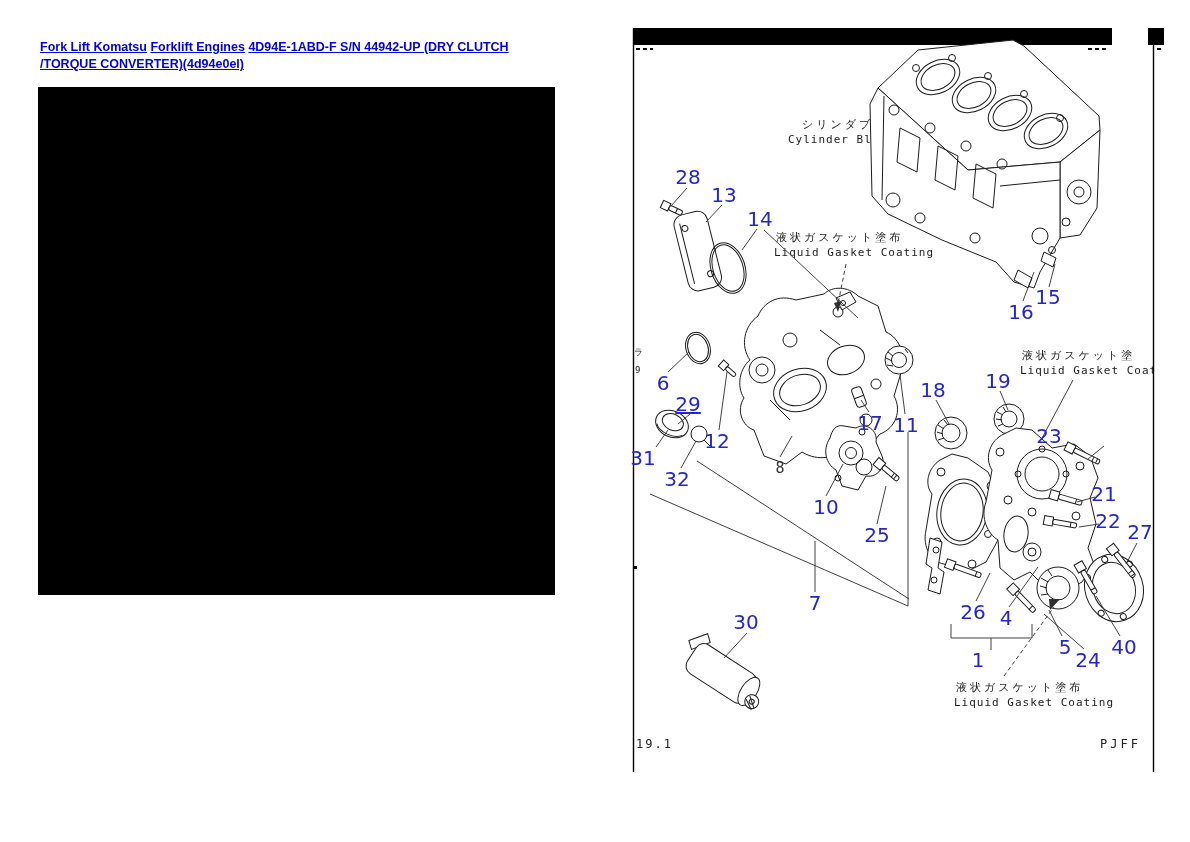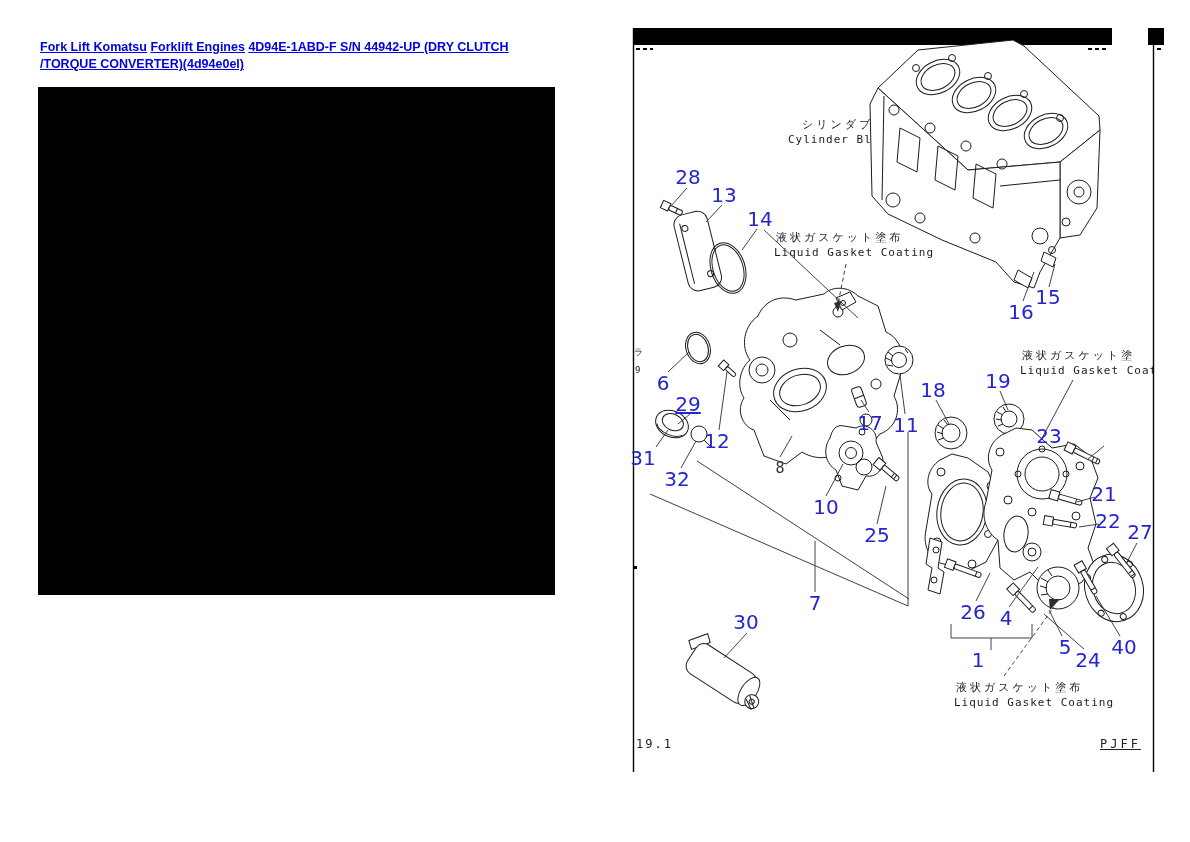--- a/index.html
+++ b/index.html
@@ -328,21 +328,21 @@
   <div class="clipR">
     <div class="dlabel jp" style="left:8px;top:4px;text-align:center;">液状ガスケット塗</div>
     <div class="dlabel en" style="left:6px;top:20px;">Liquid Gasket Coatin</div>
   </div>
 
   <div class="dlabel jp" style="left:956px;top:680px;">液状ガスケット塗布</div>
   <div class="dlabel en" style="left:954px;top:696px;">Liquid Gasket Coating</div>
 
 
   <div class="footer-note" style="left:636px;top:737px;letter-spacing:2px;">19.1</div>
-  <div class="footer-note" style="left:1100px;top:737px;letter-spacing:3px;text-decoration:underline;">PJFF</div>
+  <div class="footer-note" style="left:1100px;top:737px;letter-spacing:3px;">PJFF</div>
 
   <div class="edge-glyph" style="left:634px;top:346px;">ラ</div>
   <div class="edge-glyph" style="left:635px;top:365px;">9</div>
 
   <span class="co" style="left:688px;top:177px;">28</span>
   <span class="co" style="left:724px;top:195px;">13</span>
   <span class="co" style="left:760px;top:219px;text-align:right;">14</span>
   <span class="co" style="left:1048px;top:297px;">15</span>
   <span class="co" style="left:1021px;top:312px;">16</span>
   <span class="co" style="left:663px;top:383px;">6</span>

